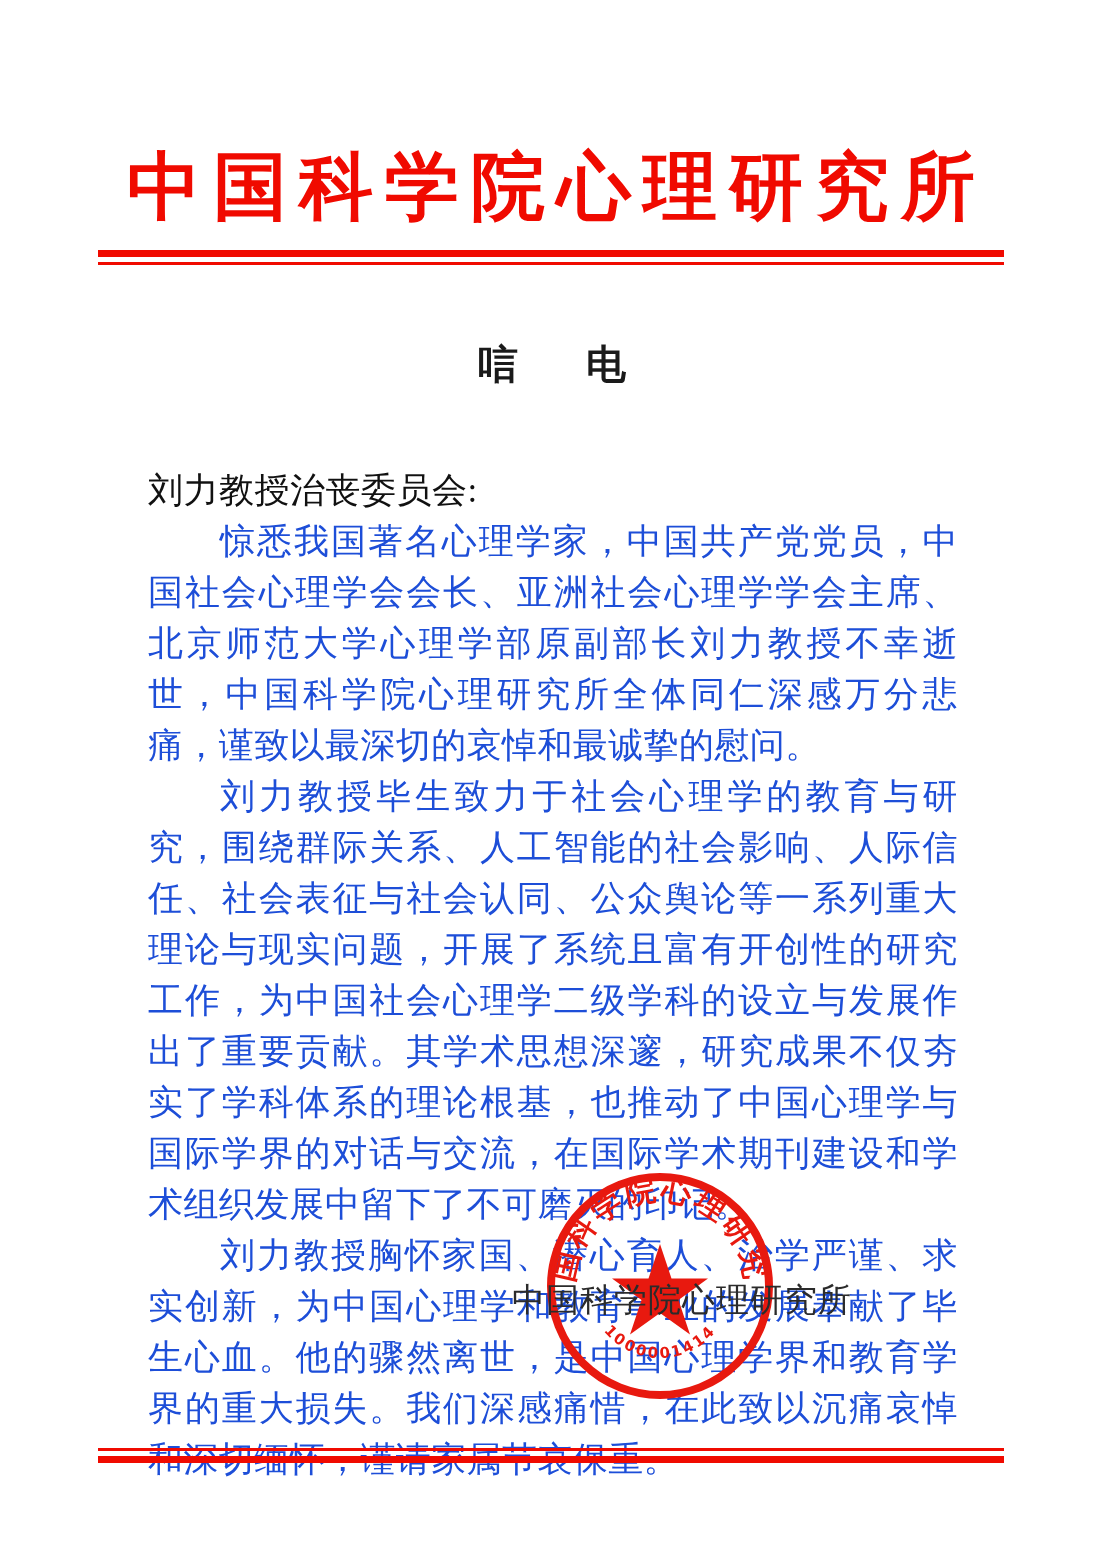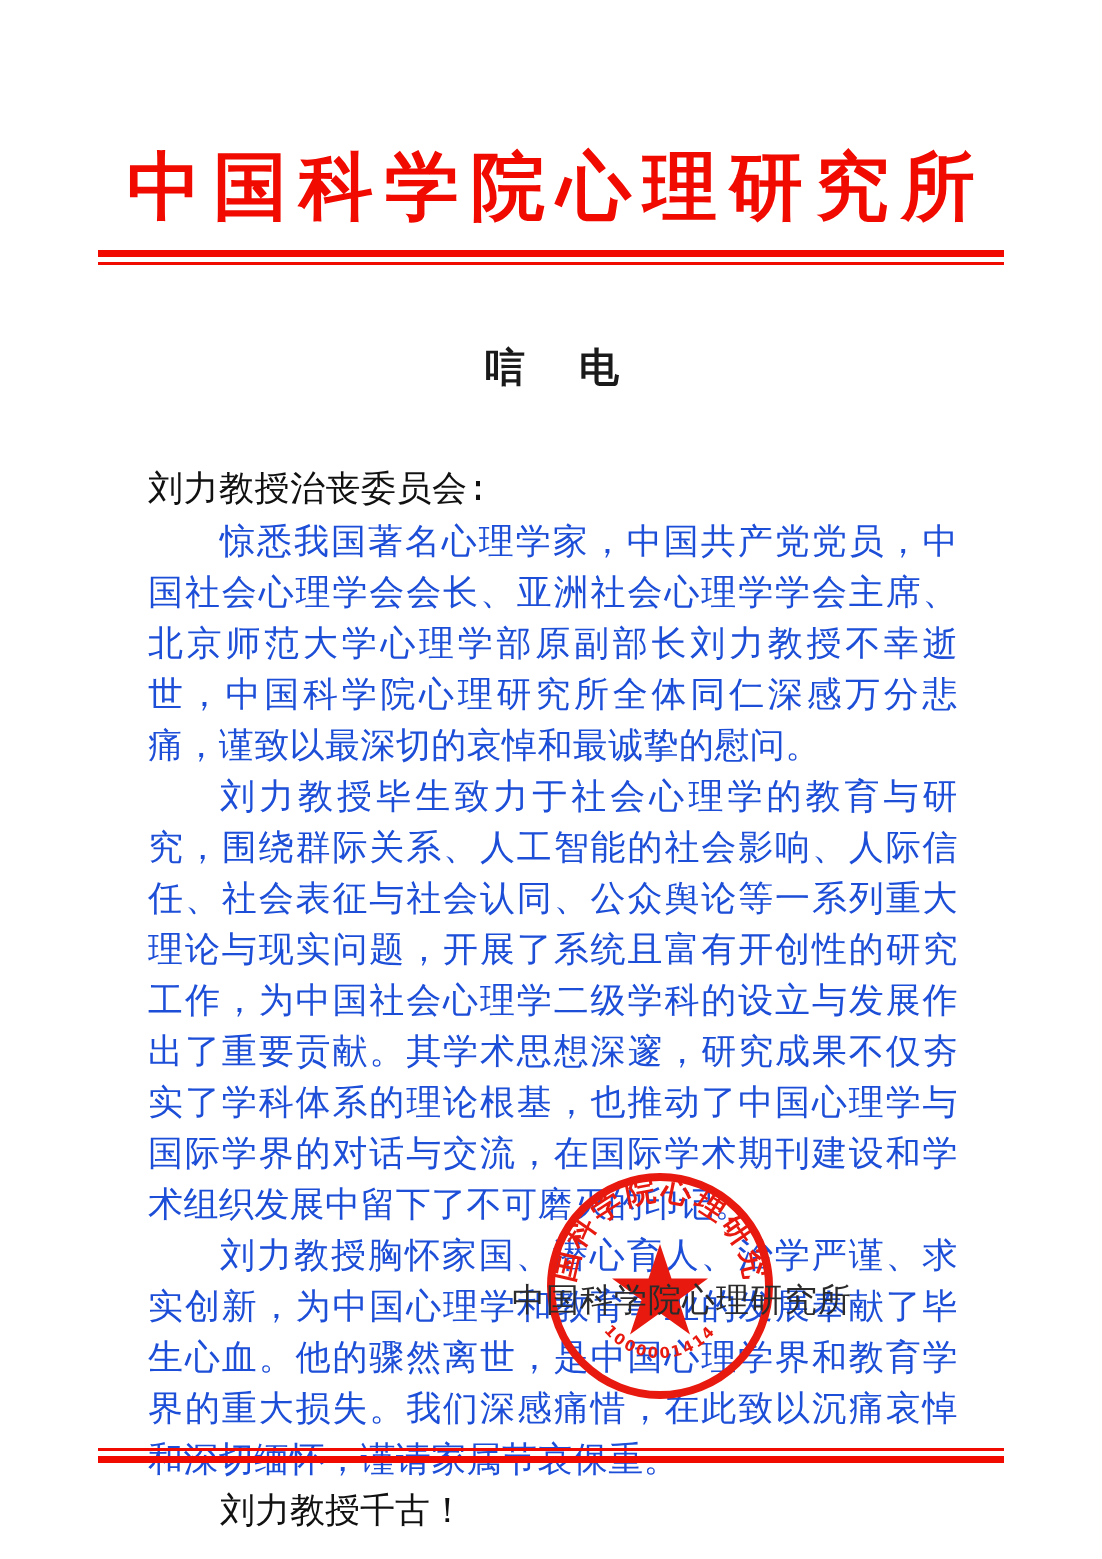--- a/index.html
+++ b/index.html
@@ -69,42 +69,42 @@
     height: 5px;
   }
 
   
   .doc-title {
     position: absolute;
     left: 148px;
     top: 340px;
     width: 808px;
     text-align: center;
-    font-family: Liberation Serif, serif;
+    font-family: Liberation Mono, monospace;
     font-size: 40px;
     line-height: 56px;
     font-weight: 700;
     color: #1a1a1a;
     letter-spacing: 22px;
     text-indent: 22px;
   }
 
   
   .body-wrap {
     position: absolute;
     left: 148px;
     top: 466px;
     width: 810px;
   }
   .salutation {
     font-size: 35px;
     line-height: 50px;
     color: #111111;
     letter-spacing: 0.5px;
-    font-family: Liberation Mono, monospace;
+    font-family: Liberation Serif, serif;
   }
   .para {
     font-size: 35px;
     line-height: 51px;
     color: #1d4ed8;
     text-align: justify;
     text-align-last: left;
     text-justify: inter-character;
     text-indent: 72px;
     letter-spacing: 0.4px;
@@ -177,21 +177,20 @@
     <div class="rule-thin"></div>
   </div>
 
   <div class="doc-title">唁 电</div>
 
   <div class="body-wrap">
     <div class="salutation">刘力教授治丧委员会:</div>
     <p class="para">惊悉我国著名心理学家，中国共产党党员，中国社会心理学会会长、亚洲社会心理学学会主席、北京师范大学心理学部原副部长刘力教授不幸逝世，中国科学院心理研究所全体同仁深感万分悲痛，谨致以最深切的哀悼和最诚挚的慰问。</p>
     <p class="para">刘力教授毕生致力于社会心理学的教育与研究，围绕群际关系、人工智能的社会影响、人际信任、社会表征与社会认同、公众舆论等一系列重大理论与现实问题，开展了系统且富有开创性的研究工作，为中国社会心理学二级学科的设立与发展作出了重要贡献。其学术思想深邃，研究成果不仅夯实了学科体系的理论根基，也推动了中国心理学与国际学界的对话与交流，在国际学术期刊建设和学术组织发展中留下了不可磨灭的印记。</p>
     <p class="para">刘力教授胸怀家国、潜心育人、治学严谨、求实创新，为中国心理学和教育事业的发展奉献了毕生心血。他的骤然离世，是中国心理学界和教育学界的重大损失。我们深感痛惜，在此致以沉痛哀悼和深切缅怀，谨请家属节哀保重。</p>
-    <div class="closing">刘力教授千古！</div>
   </div>
 
   <div class="signature-area">
 
     <div class="seal">
       <svg viewBox="0 0 232 232" xmlns="http://www.w3.org/2000/svg">
         <defs>
           <path id="arcTop" d="M 30 116 A 86 86 0 0 1 202 116" fill="none"></path>
           <path id="arcBottom" d="M 44 116 A 72 72 0 0 0 188 116" fill="none"></path>
         </defs>

